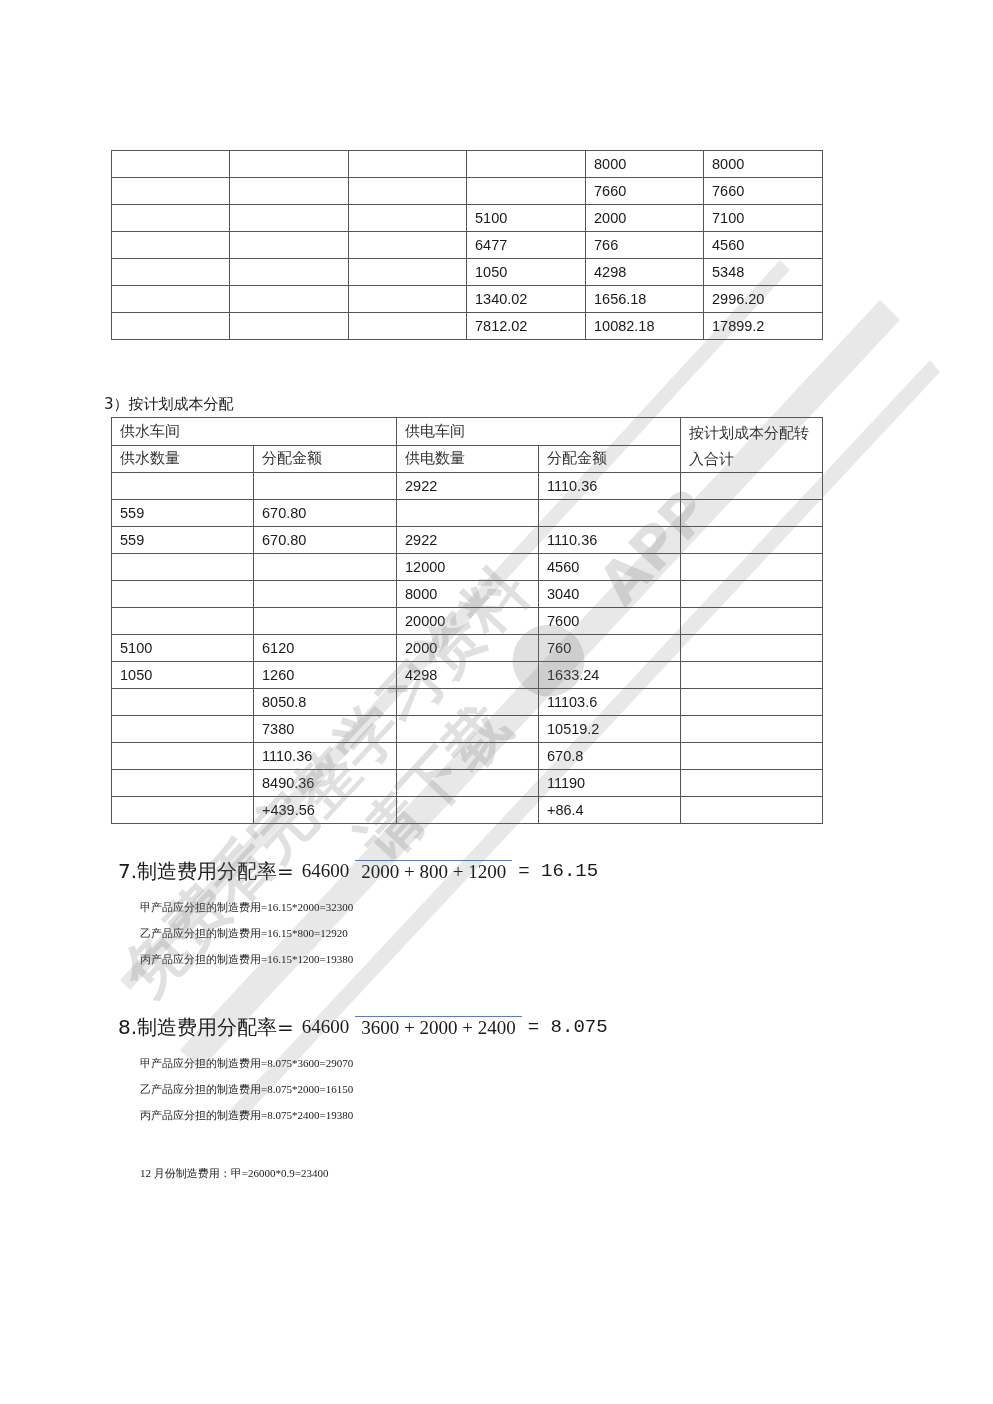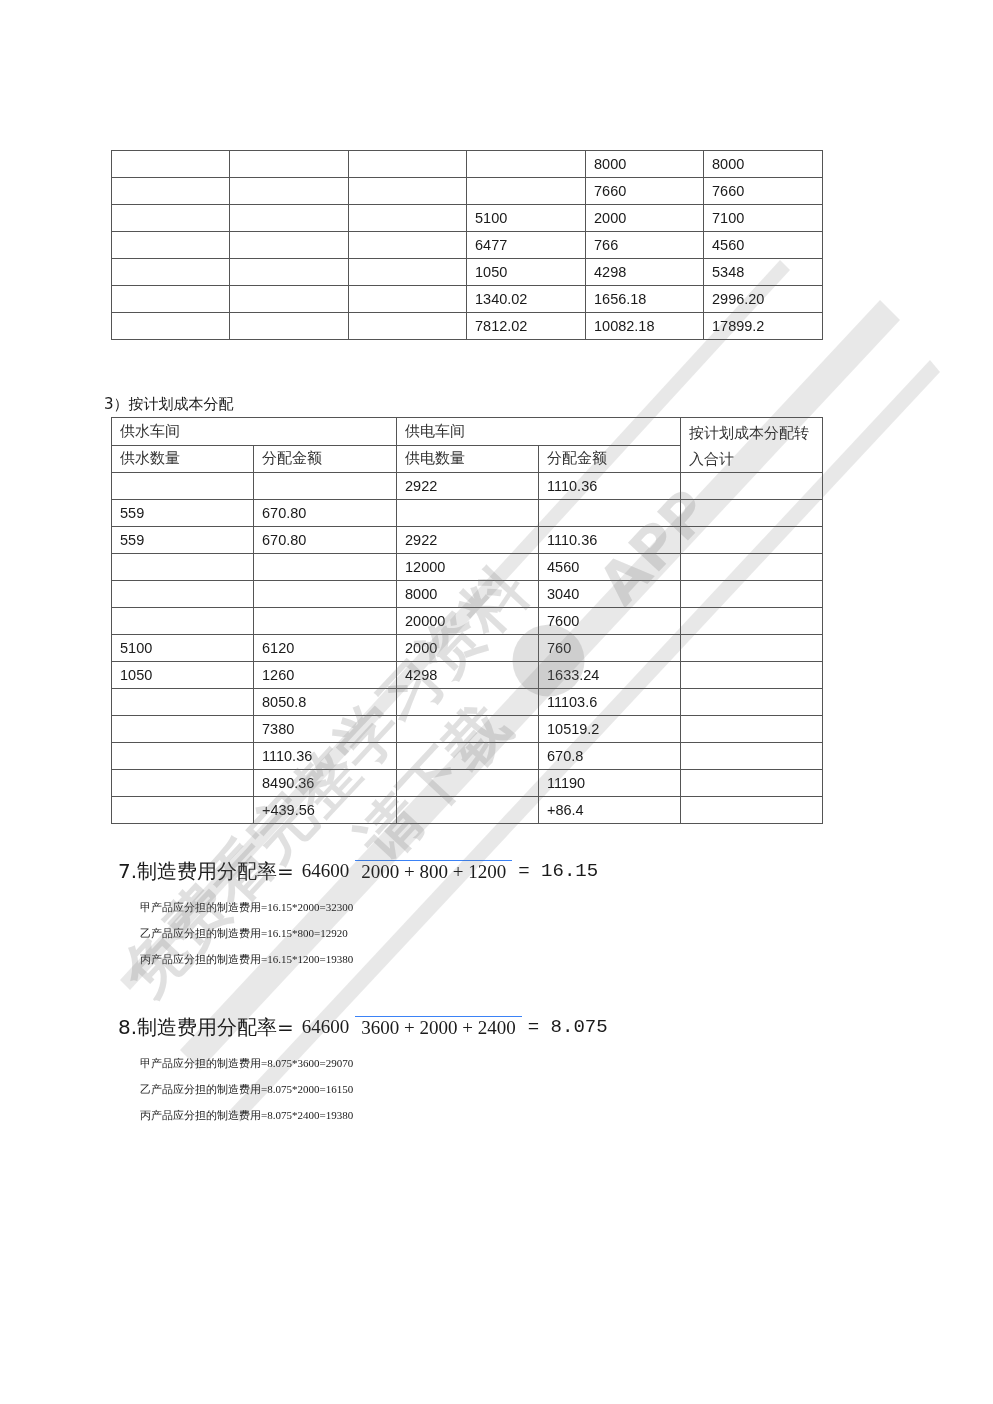--- a/index.html
+++ b/index.html
@@ -249,20 +249,21 @@
       <span class="den">3600 + 2000 + 2400</span>
     </span>
     <span class="f-result">= 8.075</span>
   </div>
   <div class="sub-line">甲产品应分担的制造费用=8.075*3600=29070</div>
   <div class="sub-line">乙产品应分担的制造费用=8.075*2000=16150</div>
   <div class="sub-line">丙产品应分担的制造费用=8.075*2400=19380</div>
 </div>
 
 <div class="formula-block" style="top:1160px;">
+  <div class="sub-line">12 月份制造费用：甲=26000*0.9=23400</div>
 </div>
 
 <svg class="watermark" viewBox="0 0 993 1404">
   <g opacity="0.13" fill="#555">
     <polygon points="180,1050 880,300 900,320 200,1070"></polygon>
     <polygon points="230,1110 930,360 940,372 240,1122"></polygon>
     <polygon points="120,980 780,260 790,270 130,990"></polygon>
   </g>
   <g transform="translate(150,1000) rotate(-47)" fill="#777" opacity="0.22" font-family="DejaVu Sans, sans-serif" font-weight="bold">
     <text x="0" y="0" font-size="62">免费看完整学习资料</text>

